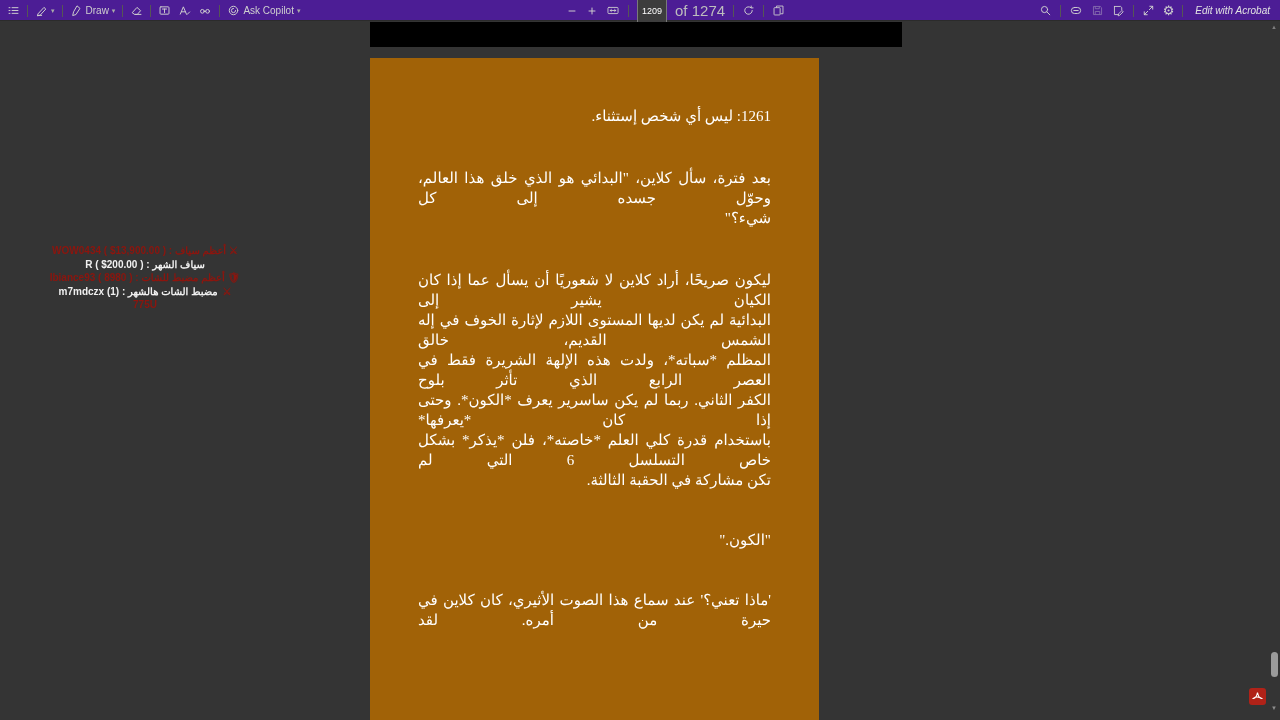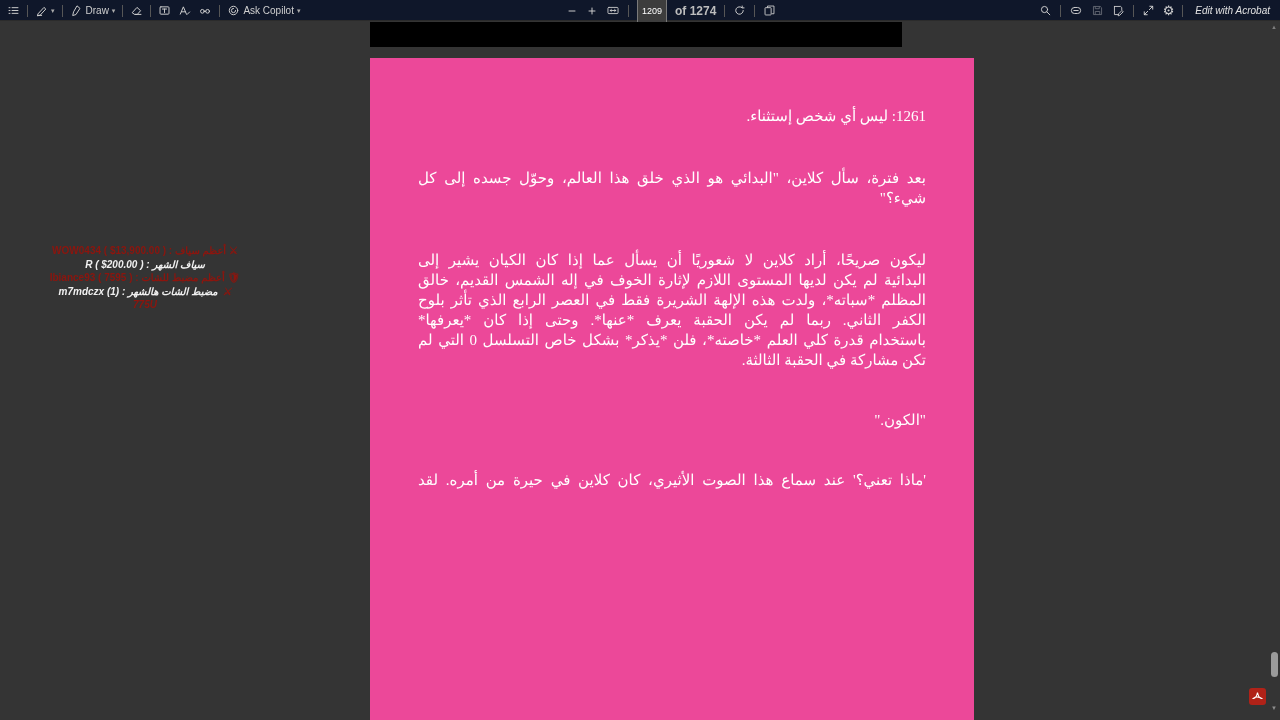--- a/index.html
+++ b/index.html
@@ -1,56 +1,56 @@
 <!DOCTYPE html>
 <html><head>
 <meta charset="utf-8">
 <style>
   * { margin:0; padding:0; box-sizing:border-box; }
   html,body { width:1280px; height:720px; overflow:hidden; }
   body { background:#343434; font-family:"Liberation Sans", sans-serif; position:relative; }
 
   
   .toolbar { position:absolute; top:0; left:0; width:1280px; height:21px;
-             background:#0f172a; border-bottom:1px solid #2b2b2b; color:#cfcfcf; }
+             background:#4c1d95; border-bottom:1px solid #2b2b2b; color:#cfcfcf; }
   .tb-group { position:absolute; top:0; height:21px; display:flex; align-items:center; }
   .tb-left   { left:7px;  gap:7px; }
   .tb-center { left:566px; gap:8px; }
   .tb-right  { right:6px; gap:8px; }
   .tb-btn { display:flex; align-items:center; gap:3px; color:#cfcfcf; font-size:10px;
             cursor:default; white-space:nowrap; }
   .tb-btn svg { display:block; }
   .divider { width:1px; height:12px; background:#565656; }
   .chev { font-size:7px; color:#aaaaaa; line-height:1; }
   .page-num-box { min-width:26px; height:32px; background:#3d3d3d; border:1px solid #7a7a7a;
                   color:#ffffff; font-size:9px; display:flex; align-items:center;
                   justify-content:center; padding:6px 4px; }
-  .of-label { font-size:12px; color:#bdbdbd;font-weight:bold; }
+  .of-label { font-size:15px; color:#bdbdbd; }
   .dim { opacity:.45; }
   .gear-glyph { font-size:13px; color:#cfcfcf; line-height:1; }
   .edit-acrobat { font-size:10px; color:#e2e2e2; padding:0 4px;font-style:italic; }
 
   
   .page-prev { position:absolute; left:370px; top:22px; width:532px; height:25px; background:#000; } 
-  .page-main { position:absolute; left:370px; top:58px; width:604px; height:662px;
-               background:#ec4899; overflow:hidden; }
+  .page-main { position:absolute; left:370px; top:58px; width:449px; height:662px;
+               background:#a16207; overflow:hidden; }
   .doc { direction:rtl; color:#ffffff; font-family:"Liberation Serif","DejaVu Serif",serif;
          font-size:15px; line-height:20px; padding:48px 48px 0 48px; }
   .doc .line { text-align:right; white-space:nowrap; }
   .doc .line.full { white-space:normal; text-align:justify; text-align-last:justify; }
   .doc .para-1 { margin-top:42px; }
   .doc .para-2 { margin-top:42px; }
   .doc .para-3, .doc .para-4, .doc .para-5, .doc .para-6 { margin-top:40px; }
 
   
   .overlay { position:absolute; left:46px; top:244px; width:198px; direction:rtl;
              text-align:center; font-weight:bold; font-size:10px; line-height:13.5px;
              font-family:"Liberation Sans", sans-serif; }
   .ov-red { color:#8c150e; }
-  .ov-white { color:#f0f0f0;font-style:italic; }
+  .ov-white { color:#f0f0f0; }
   .overlay .mixed span { padding:0 1px; }
 
   
   .sb-up   { position:absolute; right:3px; top:24px;  font-size:6px; color:#7e7e7e; }
   .sb-down { position:absolute; right:3px; top:705px; font-size:6px; color:#8d8d8d; }
   .sb-thumb{ position:absolute; right:2px; top:652px; width:7px; height:25px;
              background:#9b9b9b; border-radius:4px; }
 
   
   .acrobat-fab { position:absolute; left:1249px; top:688px; width:17px; height:17px;
@@ -230,21 +230,21 @@
       <span class="gear-glyph">⚙</span>
     </div>
     <div class="divider"></div>
     <div class="tb-btn edit-acrobat">Edit with Acrobat</div>
   </div>
 </div>
 
 <div class="overlay">
   <div class="ov-red">⚔ أعظم سياف : WOW0434 ( $13,900.00 )</div>
   <div class="ov-white">سياف الشهر : R ( $200.00 )</div>
-  <div class="ov-red">🛡 أعظم مضبط للشات : Ibiance93 ( 7595 )</div>
+  <div class="ov-red">🛡 أعظم مضبط للشات : Ibiance93 ( 8980 )</div>
   <div class="ov-white mixed">
     <span class="ov-red">⚔</span>
     <span>مضبط الشات هالشهر : m7mdczx (1)</span>
     <span class="ov-red">775U</span>
   </div>
 </div>
 
 <div class="page-prev"></div>
 
 <div class="page-main">
@@ -253,22 +253,22 @@
 
     <div class="para-1">
       <div class="line full">بعد فترة، سأل كلاين، "البدائي هو الذي خلق هذا العالم، وحوّل جسده إلى كل</div>
       <div class="line">شيء؟"</div>
     </div>
 
     <div class="para-2">
       <div class="line full">ليكون صريحًا، أراد كلاين لا شعوريًا أن يسأل عما إذا كان الكيان يشير إلى</div>
       <div class="line full">البدائية لم يكن لديها المستوى اللازم لإثارة الخوف في إله الشمس القديم، خالق</div>
       <div class="line full">المظلم *سباته*، ولدت هذه الإلهة الشريرة فقط في العصر الرابع الذي تأثر بلوح</div>
-      <div class="line full">الكفر الثاني. ربما لم يكن الحقبة يعرف *عنها*. وحتى إذا كان *يعرفها*</div>
-      <div class="line full">باستخدام قدرة كلي العلم *خاصته*، فلن *يذكر* بشكل خاص التسلسل 0 التي لم</div>
+      <div class="line full">الكفر الثاني. ربما لم يكن ساسرير يعرف *الكون*. وحتى إذا كان *يعرفها*</div>
+      <div class="line full">باستخدام قدرة كلي العلم *خاصته*، فلن *يذكر* بشكل خاص التسلسل 6 التي لم</div>
       <div class="line">تكن مشاركة في الحقبة الثالثة.</div>
     </div>
 
 
     <div class="para-4">
       <div class="line">"الكون."</div>
     </div>
 
     <div class="para-5">
       <div class="line full">'ماذا تعني؟' عند سماع هذا الصوت الأثيري، كان كلاين في حيرة من أمره. لقد</div>

